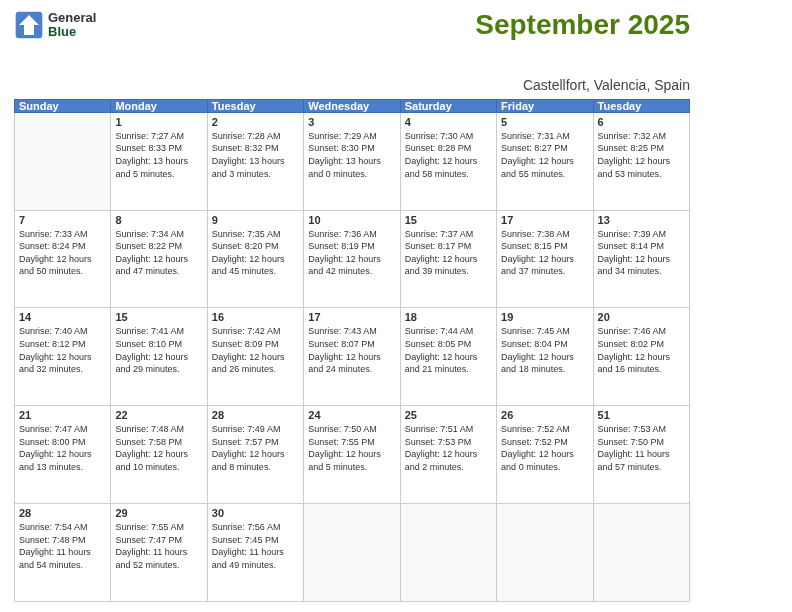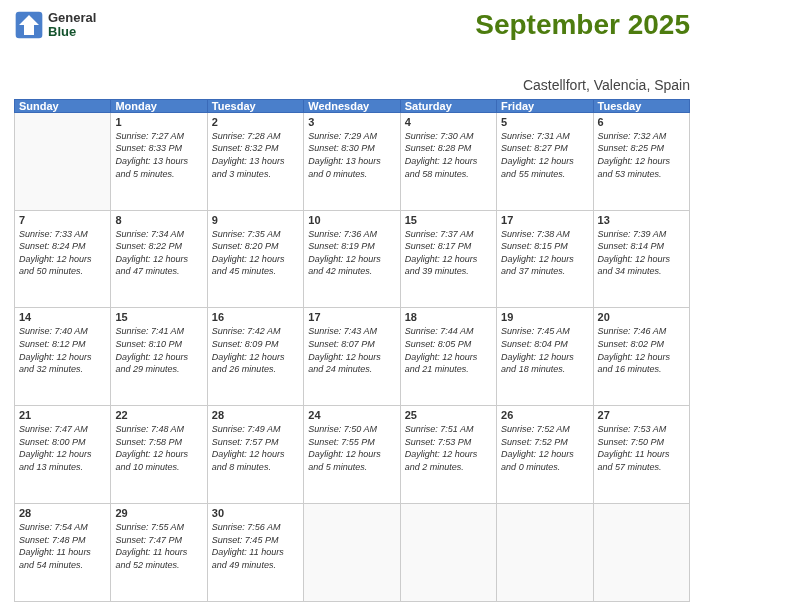--- a/index.html
+++ b/index.html
@@ -84,21 +84,20 @@
     .day-num {
       font-size: 11px;
       font-weight: bold;
       display: block;
       margin-bottom: 2px;
     }
     .cell-text {
       font-size: 9px;
       line-height: 1.4;
       color: #333;
-      font-style: italic;
     }
     .empty-cell {
       background: #f9f9f9;
     }
     .last-row td {
       height: 72px;
     }
   </style>
 </head>
 <body>
@@ -240,21 +239,21 @@
           </td>
           <td>
             <span class="day-num">25</span>
             <div class="cell-text">Sunrise: 7:51 AM<br>Sunset: 7:53 PM<br>Daylight: 12 hours and 2 minutes.</div>
           </td>
           <td>
             <span class="day-num">26</span>
             <div class="cell-text">Sunrise: 7:52 AM<br>Sunset: 7:52 PM<br>Daylight: 12 hours and 0 minutes.</div>
           </td>
           <td>
-            <span class="day-num">27</span>
+            <span class="day-num">51</span>
             <div class="cell-text">Sunrise: 7:53 AM<br>Sunset: 7:50 PM<br>Daylight: 11 hours and 57 minutes.</div>
           </td>
         </tr>
         <tr class="last-row">
           <td>
             <span class="day-num">28</span>
             <div class="cell-text">Sunrise: 7:54 AM<br>Sunset: 7:48 PM<br>Daylight: 11 hours and 54 minutes.</div>
           </td>
           <td>
             <span class="day-num">29</span>

